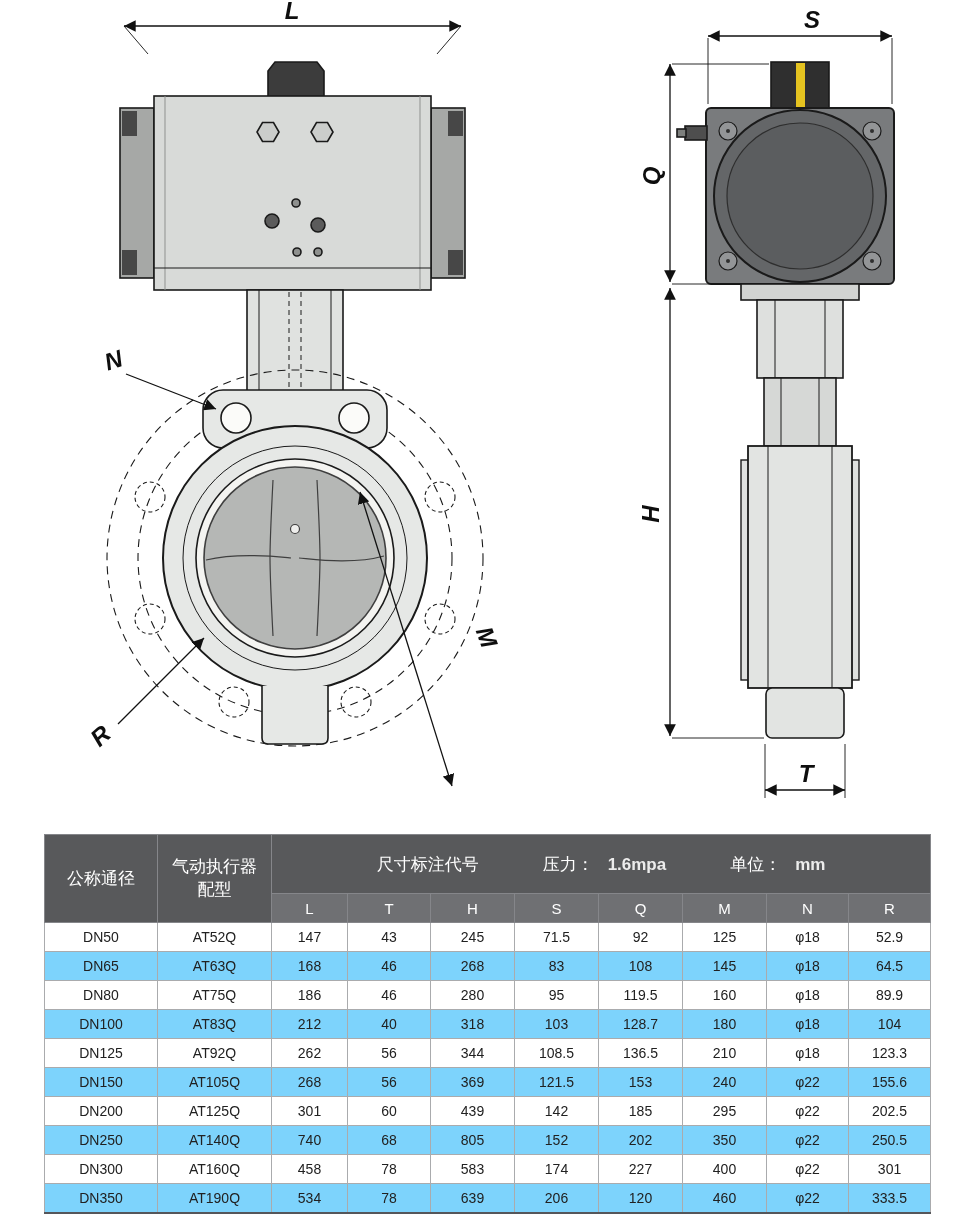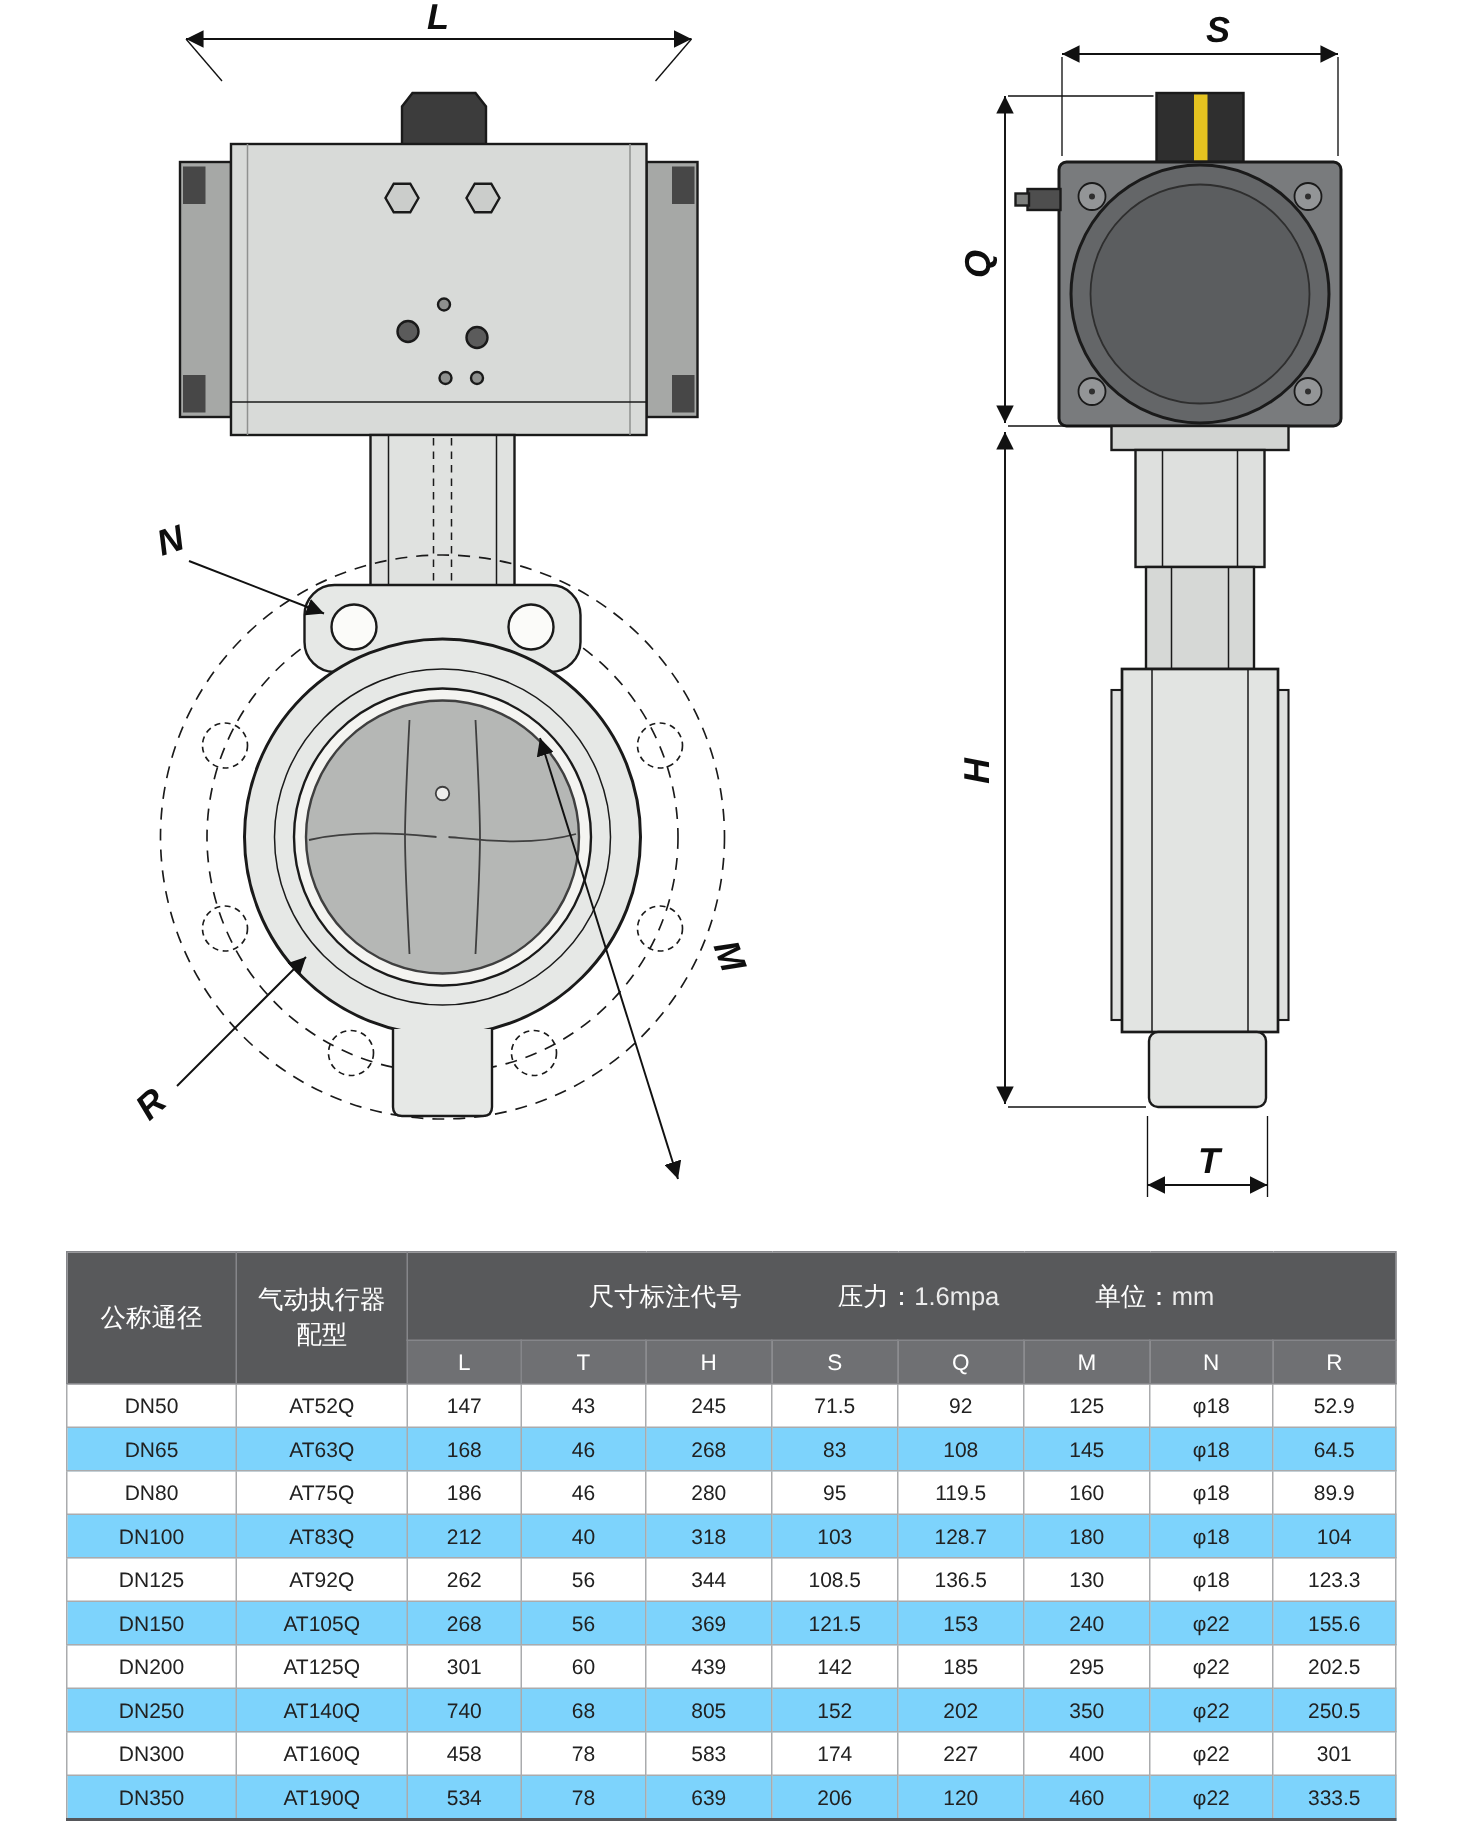--- a/index.html
+++ b/index.html
@@ -23,21 +23,21 @@
     color:#fff;border:1px solid #85868a;
     font-weight:500;vertical-align:middle;text-align:center;
   }
   tr.h1 th{background:#58595b;font-size:17px;height:58px;}
   tr.h2 th{background:#6f7073;font-size:15px;height:26px;font-weight:400;}
   .prewrap{white-space:pre-line;line-height:1.35;text-align:center;}
   .dimhead{padding:0;}
   .dimhead .inner{
     display:flex;align-items:center;justify-content:center;gap:64px;text-align:center;
   }
-  .dimhead .lighter{color:#ececec;font-weight:400;}
+  .dimhead .lighter{color:#ececec;font-weight:700;margin-left:14px;}
   tbody td{
     border:1px solid #aaabad;text-align:center;
     font-size:14px;color:#212121;height:28px;padding:0 2px;background:#ffffff;
   }
   tbody tr.alt td{background:#7dd3fc;}
 </style>
 </head>
 <body>
 
 <div class="drawing-wrap">
@@ -291,21 +291,21 @@
           <td>104</td>
         </tr>
         <tr>
           <td>DN125</td>
           <td>AT92Q</td>
           <td>262</td>
           <td>56</td>
           <td>344</td>
           <td>108.5</td>
           <td>136.5</td>
-          <td>130</td>
+          <td>210</td>
           <td>φ18</td>
           <td>123.3</td>
         </tr>
         <tr class="alt">
           <td>DN150</td>
           <td>AT105Q</td>
           <td>268</td>
           <td>56</td>
           <td>369</td>
           <td>121.5</td>

